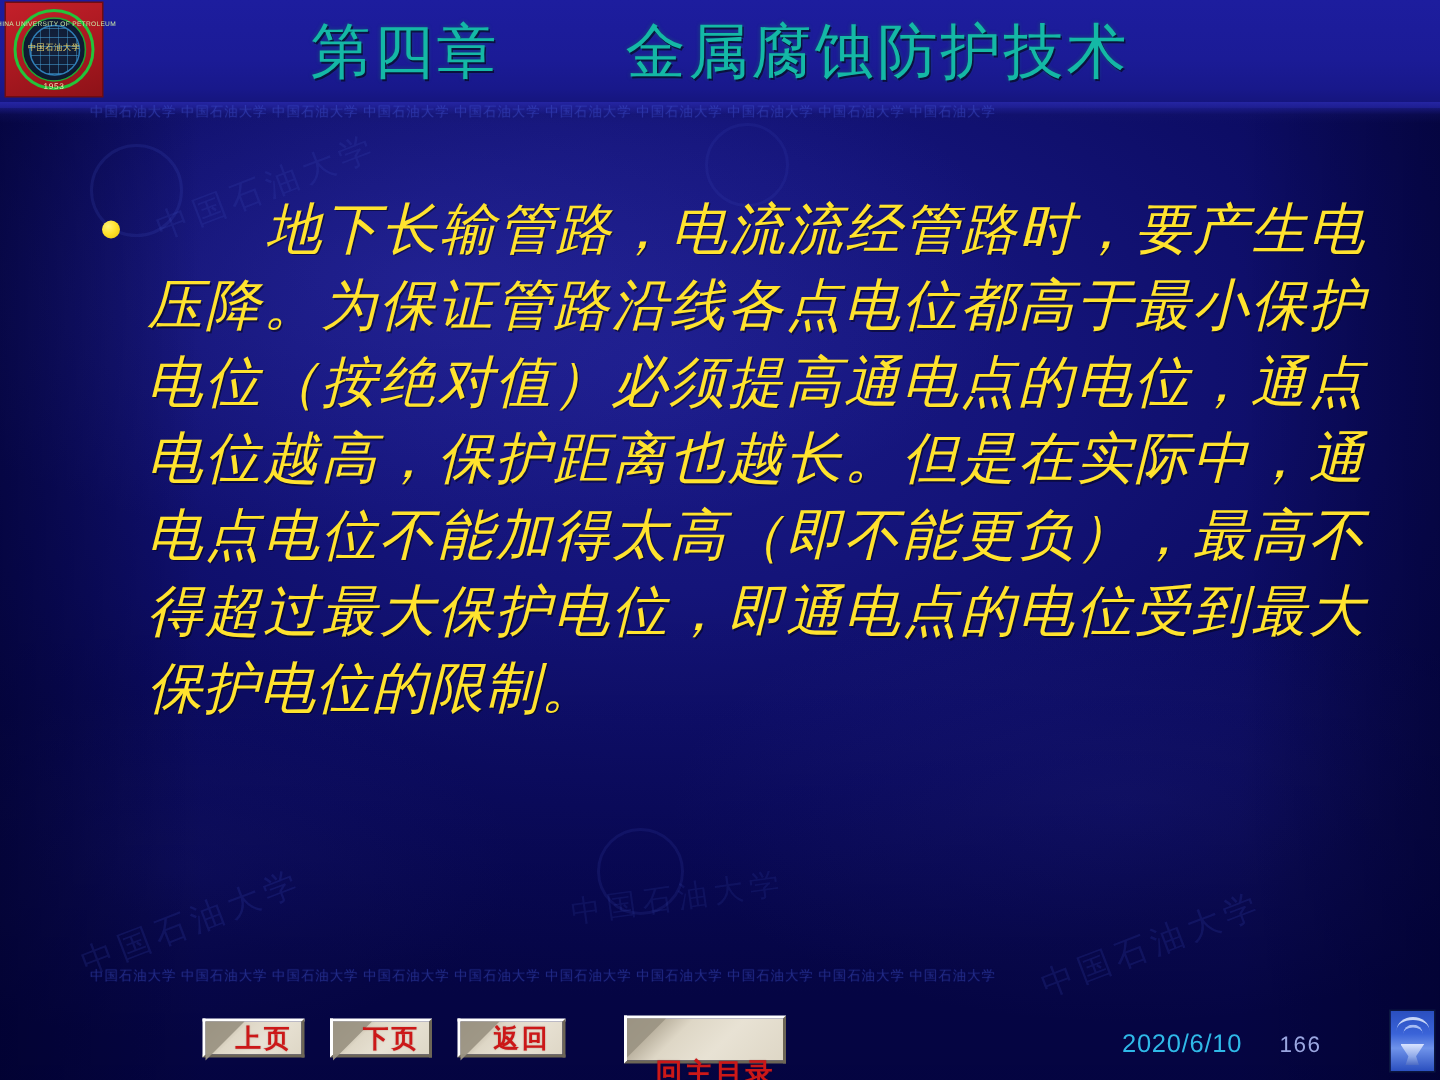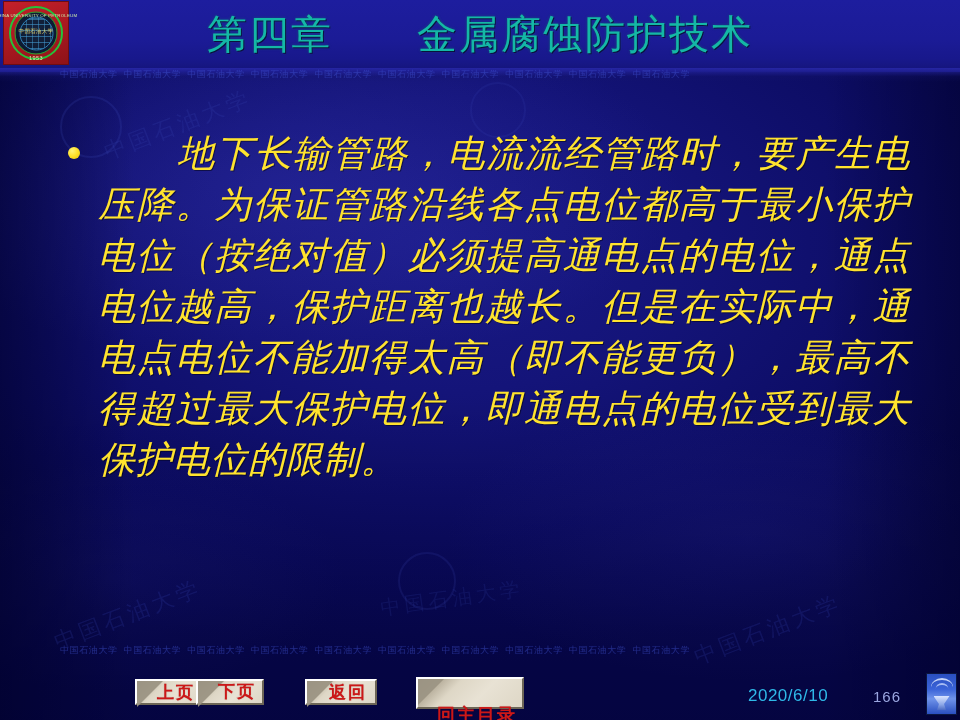--- a/index.html
+++ b/index.html
@@ -55,21 +55,21 @@
     left: 0; top: 68px;
     width: 960px; height: 14px;
     background: linear-gradient(180deg, rgba(40,40,170,0.85) 0%, rgba(22,22,110,0.25) 60%, rgba(10,10,80,0) 100%);
   }
 
   
   .wm-strip {
     position: absolute;
     left: 60px;
     width: 860px;
-    font-family: Liberation Mono, monospace;
+    font-family: Liberation Sans, sans-serif;
     font-size: 9px;
     letter-spacing: 0.6px;
     white-space: nowrap;
     overflow: hidden;
     color: rgba(70,90,220,0.30);
     text-shadow: 0 0 1px rgba(70,90,220,0.25);
     user-select: none;
   }
   .wm-top   { top: 68px; }
   .wm-bottom{ top: 644px; }
@@ -250,36 +250,36 @@
     z-index: 2;
     font-family: "Liberation Serif", "DejaVu Serif", serif;
     font-weight: bold;
     font-size: 17px;
     color: #cc1818;
     letter-spacing: 2px;
     padding-left: 14px;
     text-shadow: 0 0 1px rgba(120,0,0,0.4);
   }
   .btn-prev { left: 135px; top: 679px; width: 68px; }
-  .btn-next { left: 196px; top: 679px; width: 68px; align-items: flex-end; }
+  .btn-next { left: 220px; top: 679px; width: 68px; }
   .btn-back { left: 305px; top: 679px; width: 72px; }
   .btn-home { left: 416px; top: 677px; width: 108px; height: 32px; }
   .btn-home span { font-size: 18px; margin-top: 44px; }
 
   .footer-date {
     position: absolute;
     left: 748px; top: 686px;
     font-family: "Liberation Sans", "DejaVu Sans", sans-serif;
     font-size: 17px;
     color: #2fb9e8;
     letter-spacing: 0.5px;
   }
   .footer-page {
     position: absolute;
-    left: 873px; top: 688px;
+    left: 853px; top: 688px;
     font-family: "Liberation Sans", "DejaVu Sans", sans-serif;
     font-size: 15px;
     color: #9aa6e0;
     letter-spacing: 1px;
     text-align: center;
   }
   .footer-icon {
     position: absolute;
     left: 926px; top: 673px;
     width: 31px; height: 42px;

